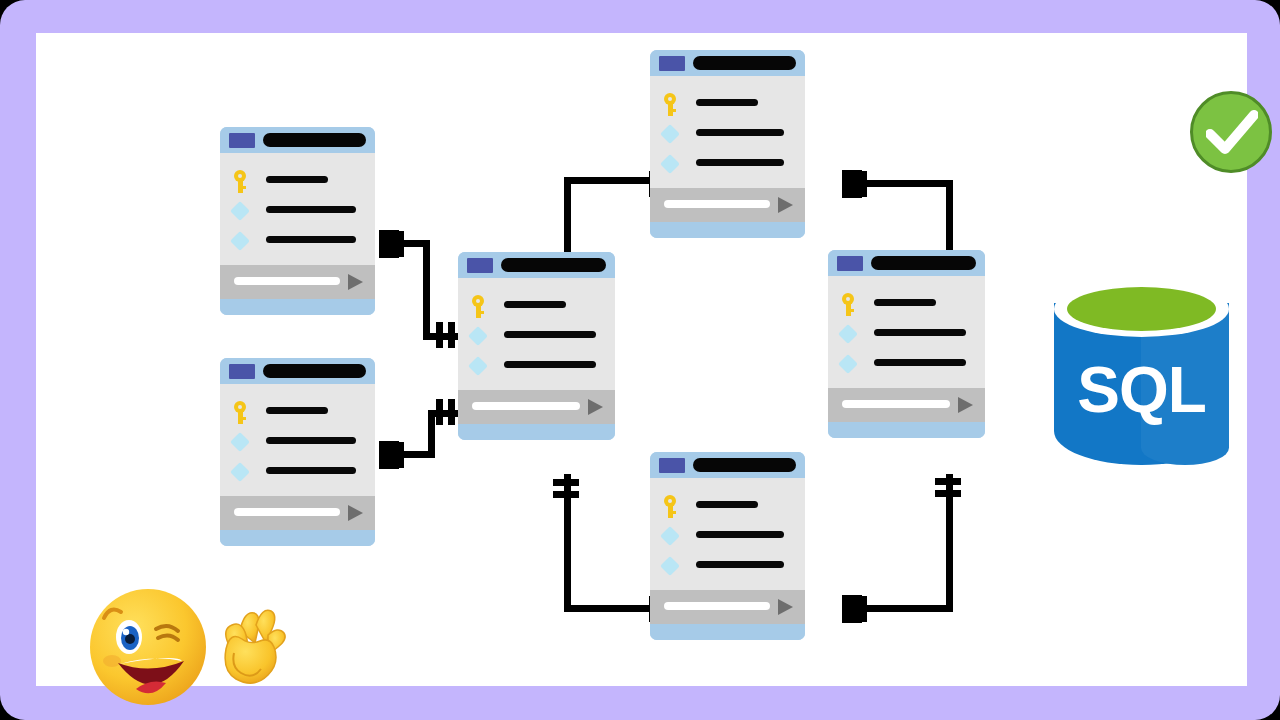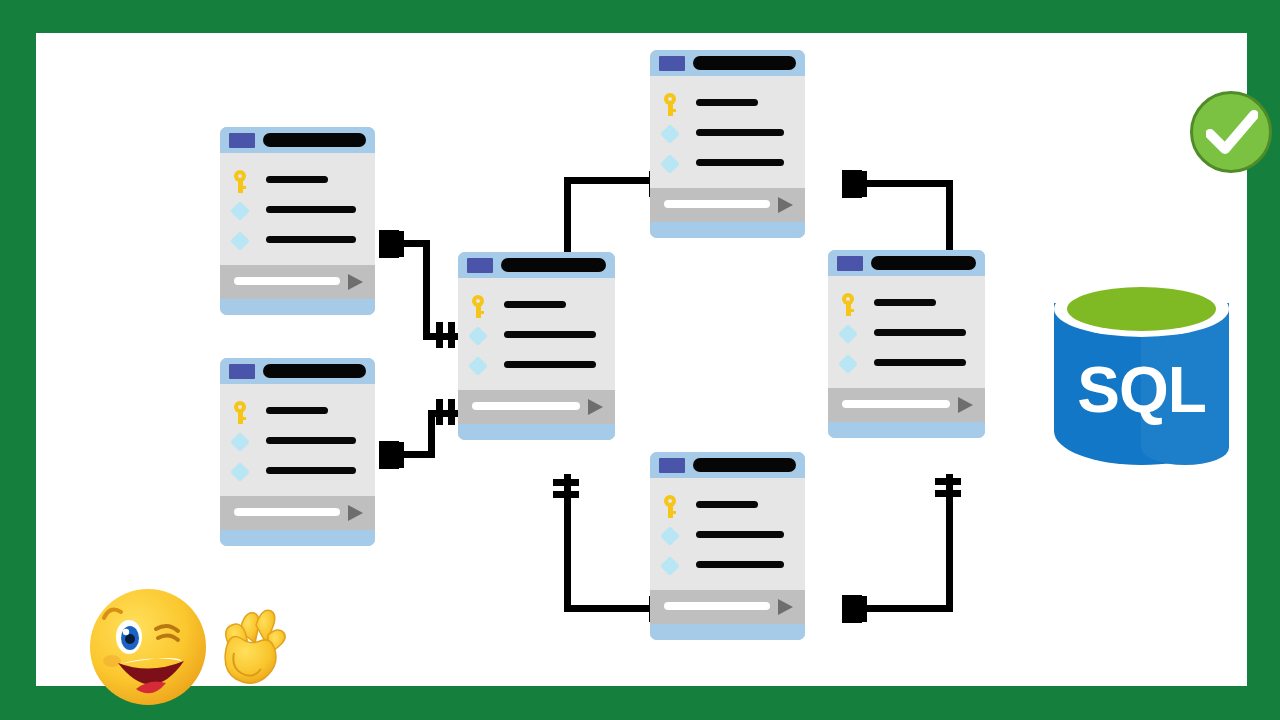--- a/index.html
+++ b/index.html
@@ -1,17 +1,17 @@
 <!DOCTYPE html>
 <html><head>
 <meta charset="utf-8">
 <style>
   html,body{margin:0;padding:0;background:#000;}
   body{width:1280px;height:720px;overflow:hidden;font-family:"Liberation Sans",sans-serif;}
-  #stage{position:relative;width:1280px;height:720px;background:#15803d;}
+  #stage{position:relative;width:1280px;height:720px;background:#c4b5fd;border-radius:25px;}
 
   
   #canvas{position:absolute;left:36px;top:33px;width:1211px;height:653px;background:#ffffff;}
 
   
   .card{position:absolute;border-radius:7px;overflow:hidden;background:#a6cbe8;
         box-shadow:0 0 0 0 rgba(0,0,0,0);}
   .card .hdr{position:relative;height:26px;background:#a6cbe8;}
   .card .hdr .sq{position:absolute;left:9px;top:6px;width:26px;height:15px;background:#4a54a8;border-radius:1px;}
   .card .hdr .bar{position:absolute;left:43px;top:6px;right:9px;height:14px;background:#060606;border-radius:7px;}

